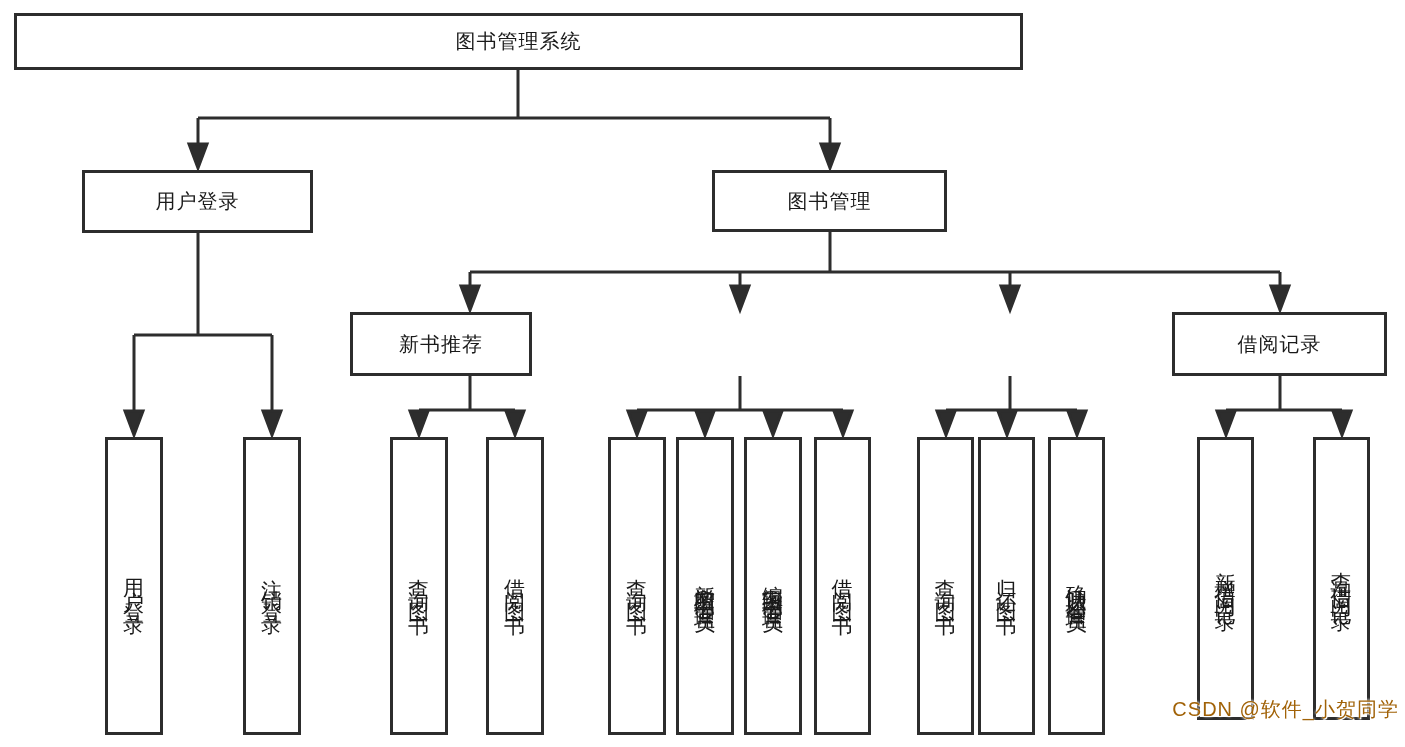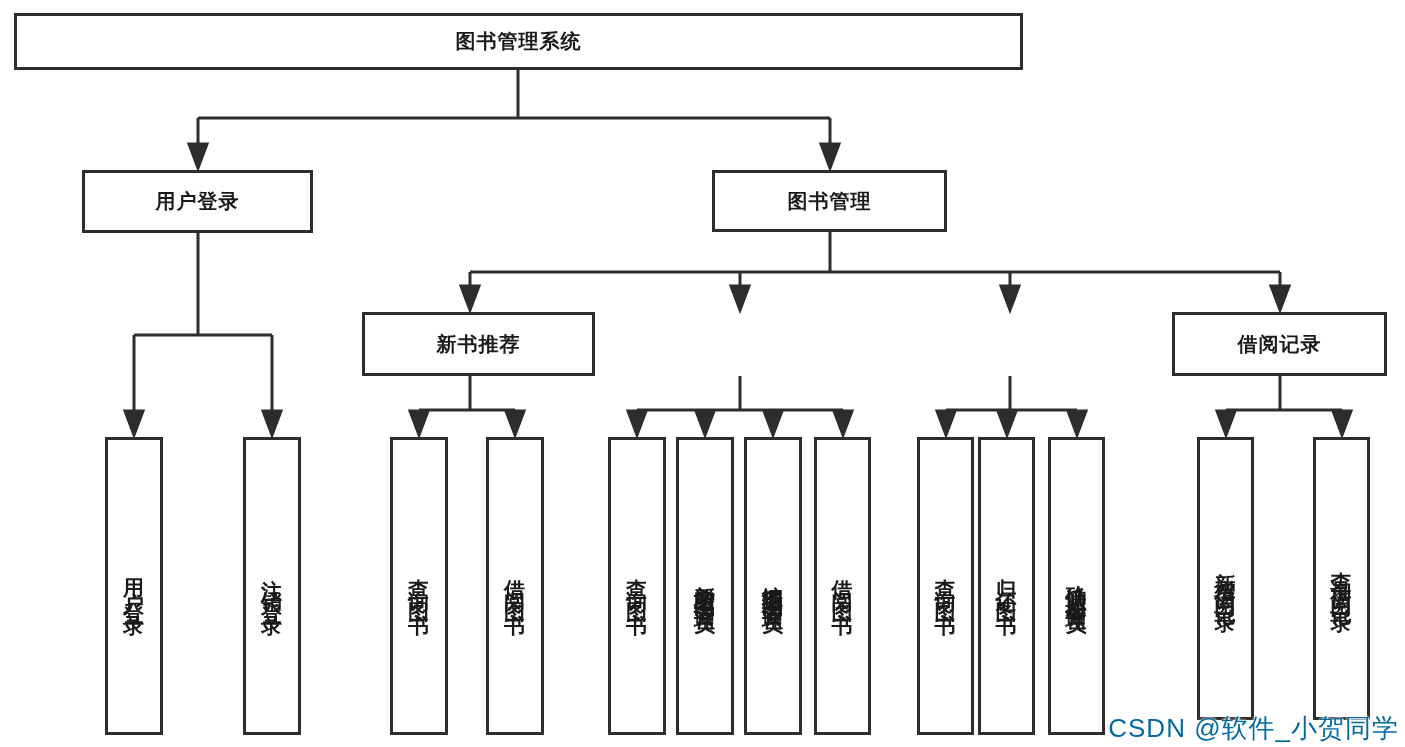--- a/index.html
+++ b/index.html
@@ -19,43 +19,42 @@
   }
   .box {
     position: absolute;
     box-sizing: border-box;
     border: 3px solid #2d2d2d;
     background: #ffffff;
     display: flex;
     align-items: center;
     justify-content: center;
     color: #1a1a1a;
-    font-weight: bold;
   }
   .h-box span {
     font-size: 20px;
     letter-spacing: 1px;
     white-space: nowrap;
   }
   .v-box span {
     writing-mode: vertical-rl;
     text-orientation: mixed;
     font-size: 21px;
     line-height: 1;
     white-space: nowrap;
   }
   .ls4  { letter-spacing: 12px; }
   .ls6  { letter-spacing: 8px;  }
   .ls10 { letter-spacing: 4px;  }
   #watermark {
     position: absolute;
     right: 6px;
-    top: 711px;
-    font-size: 26px;
-    color: #0369a1;
+    top: 696px;
+    font-size: 20px;
+    color: #a16207;
     letter-spacing: 1px;
     white-space: nowrap;
     text-shadow: 0 0 3px #ffffff, 0 0 3px #ffffff, 1px 1px 0 #ffffff;
     z-index: 5;
   }
 </style>
 </head>
 <body>
 
 <div id="canvas">
@@ -114,21 +113,21 @@
     <span>图书管理系统</span>
   </div>
 
   <div class="box h-box" style="left:82px;top:170px;width:231px;height:63px">
     <span>用户登录</span>
   </div>
   <div class="box h-box" style="left:712px;top:170px;width:235px;height:62px">
     <span>图书管理</span>
   </div>
 
-  <div class="box h-box" style="left:362px;top:312px;width:233px;height:64px">
+  <div class="box h-box" style="left:350px;top:312px;width:182px;height:64px">
     <span>新书推荐</span>
   </div>
   <div class="box h-box" style="left:1172px;top:312px;width:215px;height:64px">
     <span>借阅记录</span>
   </div>
 
   <div class="box v-box" style="left:105px;top:437px;width:58px;height:298px">
     <span class="ls4">用户登录</span>
   </div>
   <div class="box v-box" style="left:243px;top:437px;width:58px;height:298px">

